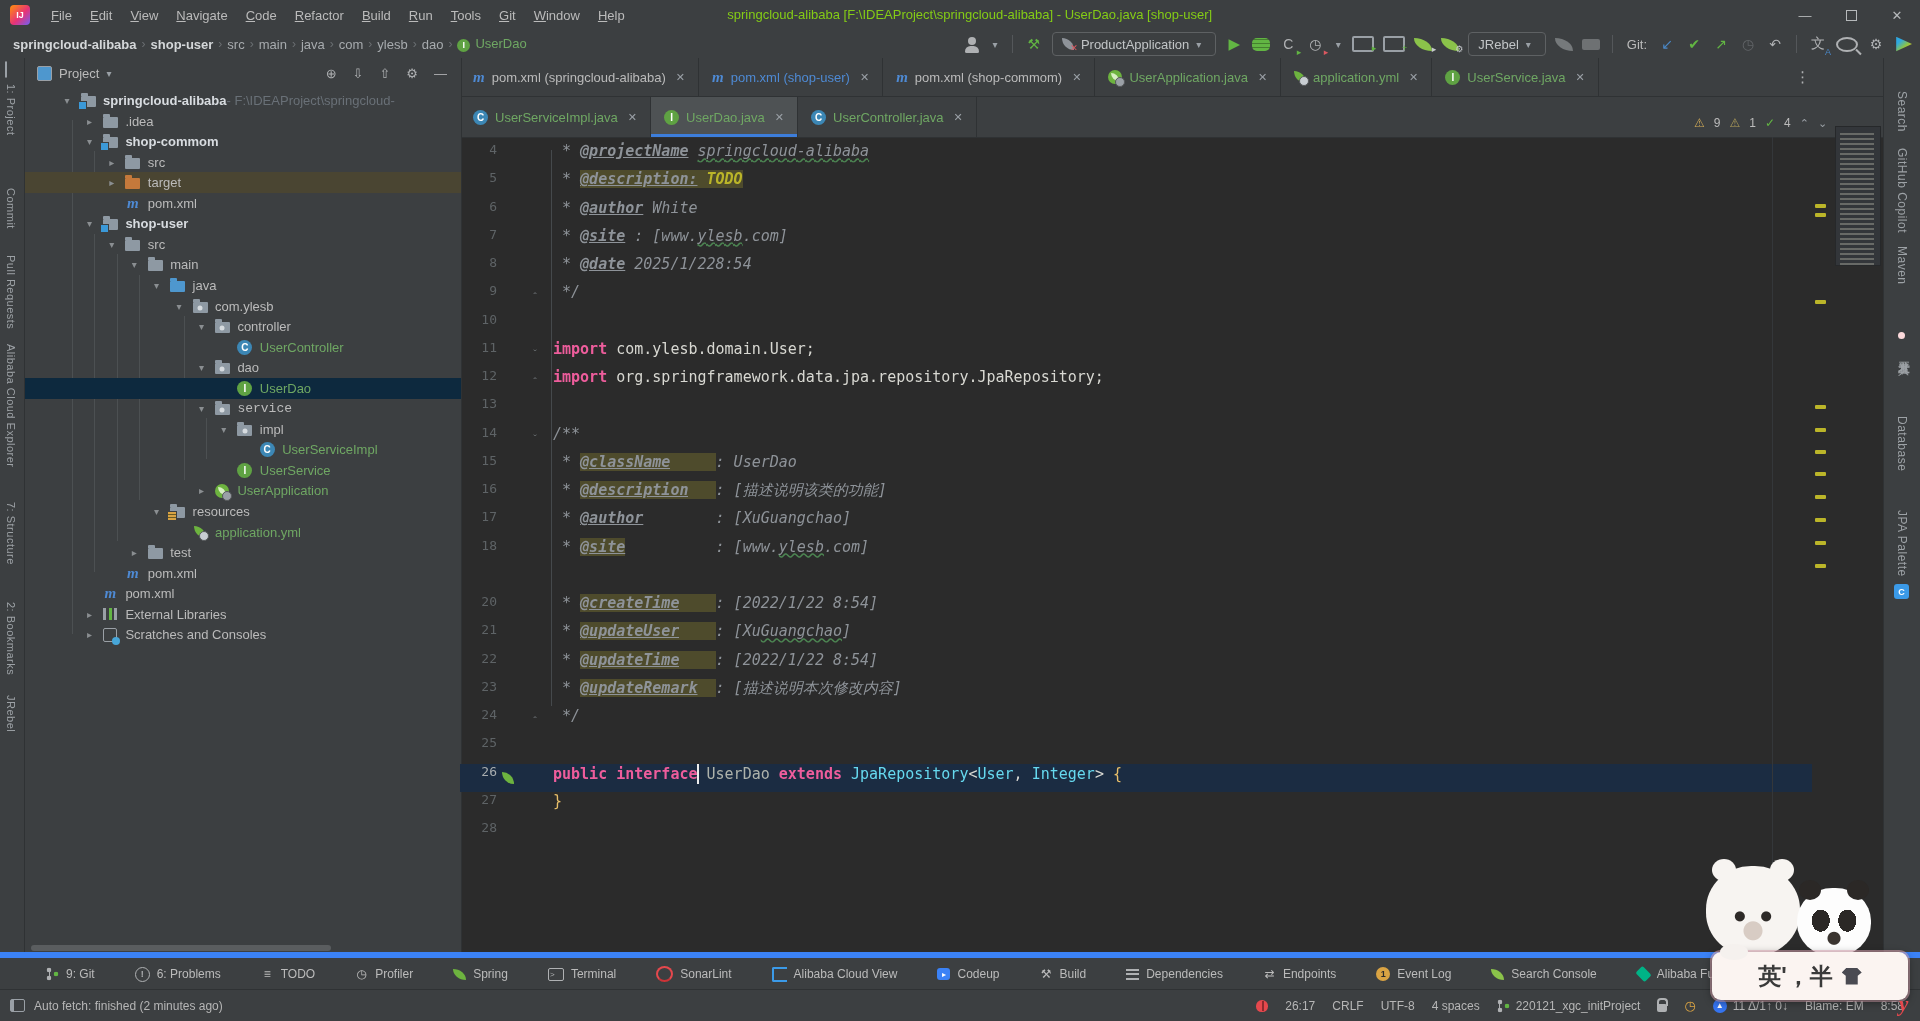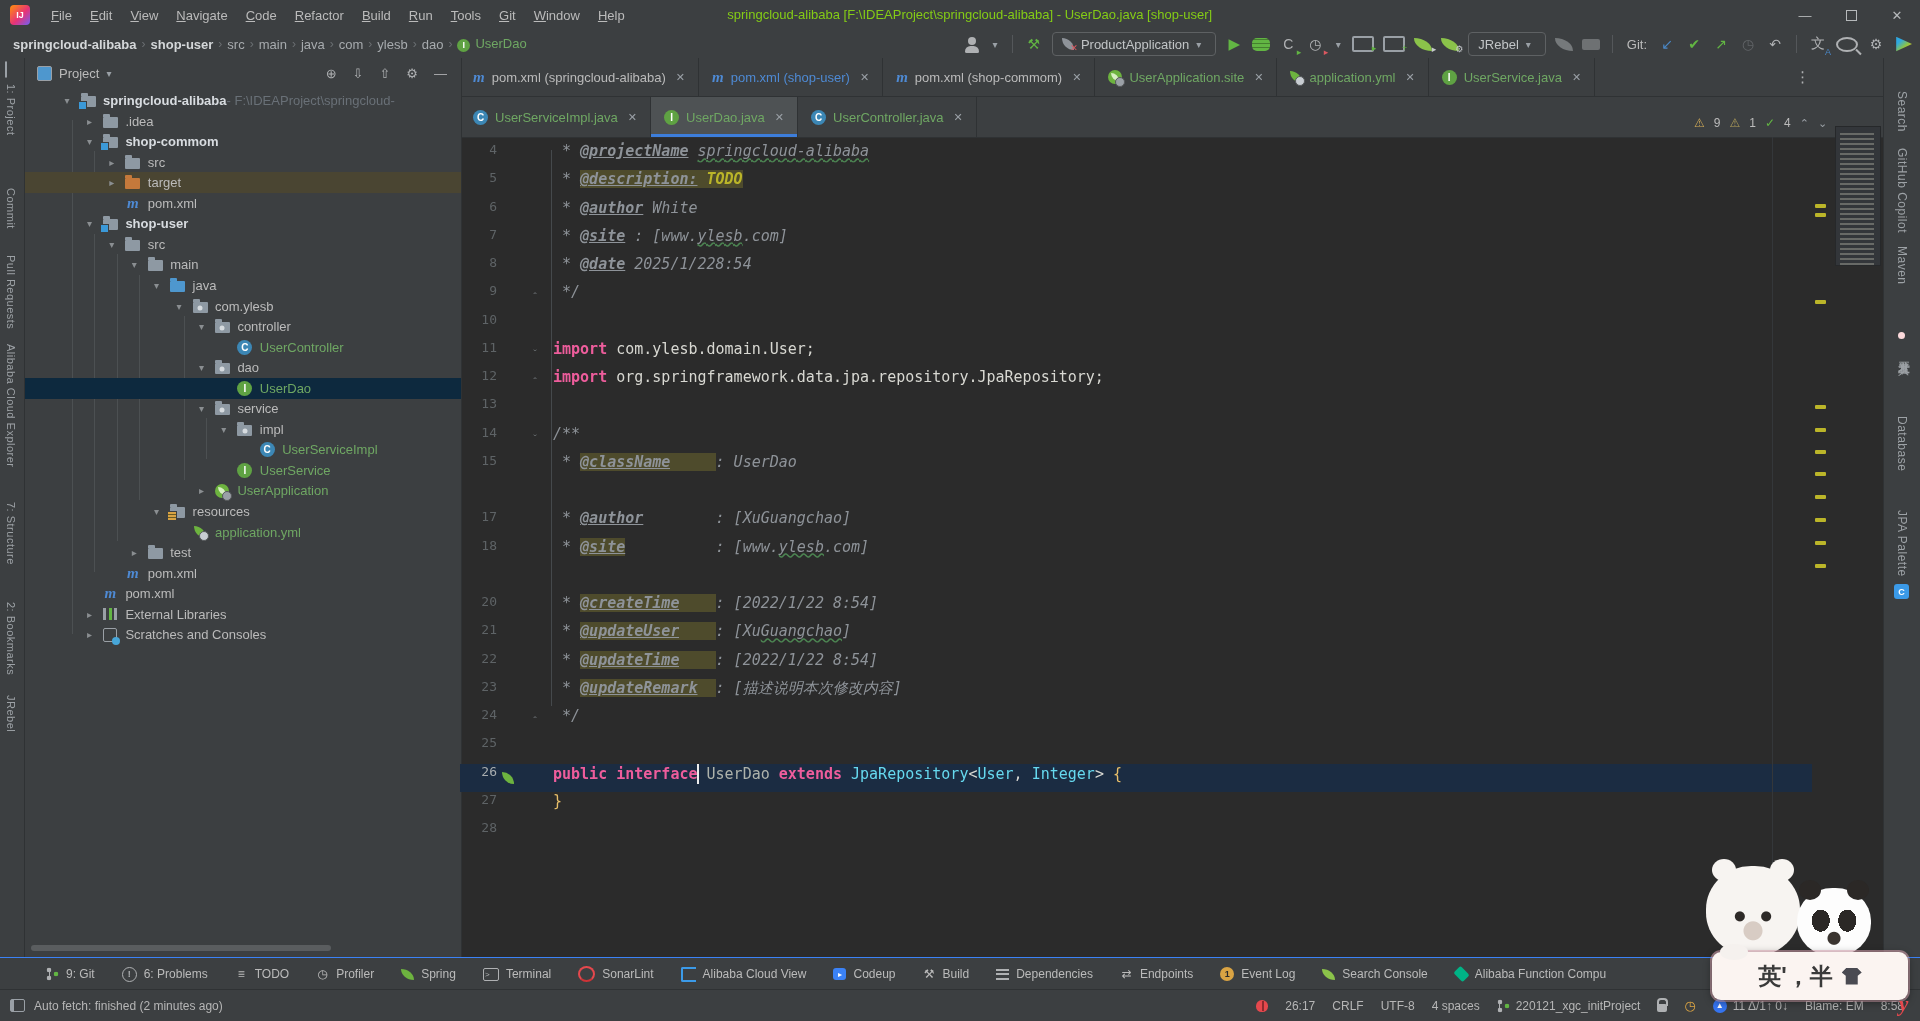--- a/index.html
+++ b/index.html
@@ -129,22 +129,22 @@
   .vl{position:absolute;writing-mode:vertical-rl;color:#9DA2A6;font-size:11px;letter-spacing:.5px;white-space:nowrap}
   .lstripe .vl{left:5px}
   .rstripe .vl{left:11px;font-size:12px}
   .sic{position:absolute}
   .k-proj{width:13px;height:13px;border:1.5px solid #9AA0A6;border-radius:2px;background:linear-gradient(90deg,#9AA0A6 0 4px,transparent 4px)}
   .k-feather{width:13px;height:15px;background:linear-gradient(135deg,#39A0DA,#5CC06E);border-radius:0 100% 0 100%;transform:rotate(-18deg)}
   .k-reddot{width:15px;height:15px;border-radius:50%;background:#E5484D;position:relative}
   .k-reddot::after{content:"";position:absolute;left:4px;top:4px;width:7px;height:7px;border-radius:50%;background:#FBD9DB}
   .k-bluesq{width:15px;height:15px;border-radius:3px;background:#3B9AE8;color:#fff;font-size:9px;font-weight:bold;display:flex;align-items:center;justify-content:center}
   
-  .bbar{position:absolute;left:0;right:0;bottom:31px;height:32px;background:#3C3F41;border-top:1px solid #3b82f6;
-        display:flex;align-items:center;gap:27px;padding-left:46px;font-size:12px;color:#BBBBBB}
+  .bbar{position:absolute;left:0;right:0;bottom:31px;height:32px;background:#3C3F41;border-top:6px solid #3b82f6;
+        display:flex;align-items:center;gap:40px;padding-left:46px;font-size:12px;color:#BBBBBB}
   .bitem{display:flex;align-items:center;gap:7px;white-space:nowrap}
   .bic{display:inline-flex;align-items:center;justify-content:center;min-width:13px}
   .k-branch{position:relative;width:13px;height:14px;background:
       radial-gradient(circle at 3px 3px,#AFB1B3 2px,transparent 2.6px),
       radial-gradient(circle at 3px 11px,#AFB1B3 2px,transparent 2.6px),
       radial-gradient(circle at 10px 7px,#62B543 2px,transparent 2.6px),
       linear-gradient(#AFB1B3 0 0) 2.6px 3px/1.2px 8px no-repeat}
   .k-circ{width:13px;height:13px;border-radius:50%;border:1.5px solid #AFB1B3;color:#AFB1B3;font-size:9px;font-weight:bold;display:flex;align-items:center;justify-content:center}
   .k-stack{width:12px;height:11px;background:linear-gradient(#AFB1B3 0 2px,transparent 2px 4.5px,#AFB1B3 4.5px 6.5px,transparent 6.5px 9px,#AFB1B3 9px 11px)}
   .k-term{width:13px;height:11px;border:1.5px solid #AFB1B3;border-radius:2px;color:#AFB1B3;font-size:8px;display:flex;align-items:center;justify-content:flex-start;padding-left:1px}
@@ -301,21 +301,21 @@
         <span>pom.xml (shop-user)</span>
         <span class="tab-x">✕</span>
       </span>
       <span class="tab">
         <span class="mglyph">m</span>
         <span>pom.xml (shop-commom)</span>
         <span class="tab-x">✕</span>
       </span>
       <span class="tab green">
         <span class="sboot"></span>
-        <span>UserApplication.site</span>
+        <span>UserApplication.java</span>
         <span class="tab-x">✕</span>
       </span>
       <span class="tab green">
         <span class="leaf gear"></span>
         <span>application.yml</span>
         <span class="tab-x">✕</span>
       </span>
       <span class="tab green">
         <span class="cbad itf">I</span>
         <span>UserService.java</span>
@@ -474,21 +474,21 @@
           <span class="ricon" style="left: 211.8px;">
             <span class="cbad itf">I</span>
           </span>
           <span class="rlabel green" style="left: 234.8px;">UserDao</span>
         </span>
         <span class="row" style="top: 340.25px;">
           <span class="chev" style="left: 168.4px;">▾</span>
           <span class="ricon" style="left: 189.4px;">
             <span class="fo pkg"></span>
           </span>
-          <span class="rlabel" style="left: 212.4px;">service</span>
+          <span class="rlabel" style="left: 212.4px; font-family: Liberation Mono, monospace;">service</span>
         </span>
         <span class="row" style="top: 360.8px;">
           <span class="chev" style="left: 190.8px;">▾</span>
           <span class="ricon" style="left: 211.8px;">
             <span class="fo pkg"></span>
           </span>
           <span class="rlabel" style="left: 234.8px;">impl</span>
         </span>
         <span class="row" style="top: 381.35px;">
           <span class="ricon" style="left: 234.2px;">
@@ -605,20 +605,24 @@
         <span class="ctext"></span>
       </span>
       <span class="codeline" style="top: 284.5px;">
         <span class="gnum">14</span>
         <span class="fold">ˇ</span>
         <span class="ctext"><span class="s-cm">/**</span></span>
       </span>
       <span class="codeline" style="top: 312.75px;">
         <span class="gnum">15</span>
         <span class="ctext"><span class="s-cm"> * </span><span class="s-tag s-hlbg">@className</span><span class="s-cm s-hlbg">     </span><span class="s-cm">: UserDao</span></span>
+      </span>
+      <span class="codeline" style="top: 341px;">
+        <span class="gnum">16</span>
+        <span class="ctext"><span class="s-cm"> * </span><span class="s-tag s-hlbg">@description</span><span class="s-cm s-hlbg">   </span><span class="s-cm">: [描述说明该类的功能]</span></span>
       </span>
       <span class="codeline" style="top: 369.25px;">
         <span class="gnum">17</span>
         <span class="ctext"><span class="s-cm"> * </span><span class="s-tag">@author</span><span class="s-cm">        : [XuGuangchao]</span></span>
       </span>
       <span class="codeline" style="top: 397.5px;">
         <span class="gnum">18</span>
         <span class="ctext"><span class="s-cm"> * </span><span class="s-tag s-hlbg">@site</span><span class="s-cm">          : [www.</span><span class="s-cm wavy">ylesb</span><span class="s-cm">.com]</span></span>
       </span>
       <span class="codeline" style="top: 454px;">

